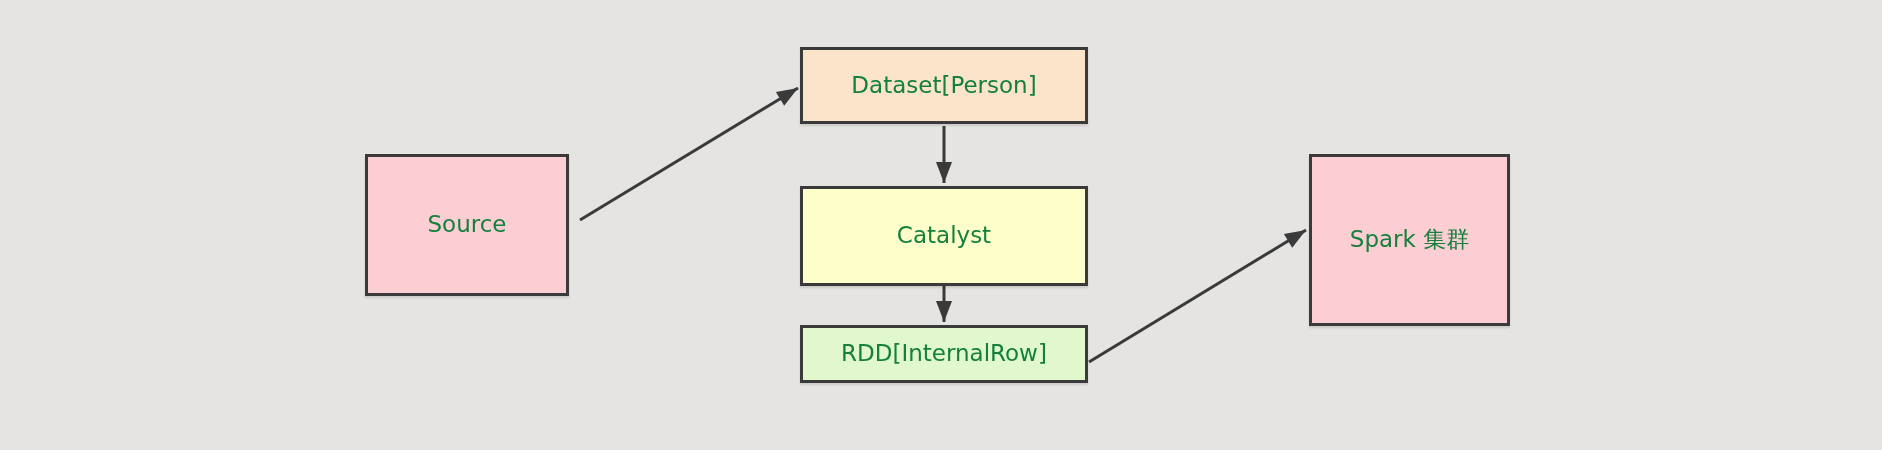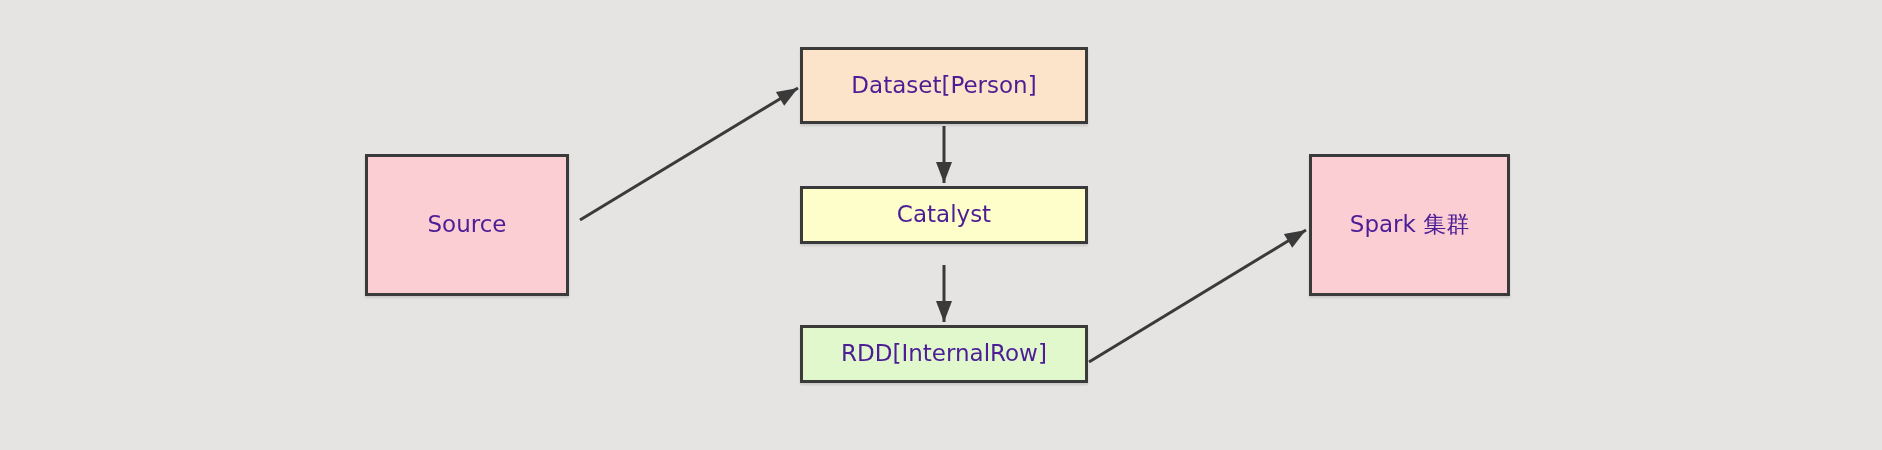--- a/index.html
+++ b/index.html
@@ -23,31 +23,31 @@
     height: 450px;
     display: block;
   }
   .node {
     position: absolute;
     box-sizing: border-box;
     border: 3px solid #3a3a3a;
     display: flex;
     align-items: center;
     justify-content: center;
-    color: #4c1d95;
+    color: #15803d;
     font-size: 23px;
     line-height: 1.2;
     box-shadow: 0 2px 2px rgba(0,0,0,0.12);
     white-space: nowrap;
   }
   .node-source   { left: 365px;  top: 154px; width: 204px; height: 142px; }
   .node-dataset  { left: 800px;  top: 47px;  width: 288px; height: 77px;  }
-  .node-catalyst { left: 800px;  top: 186px; width: 288px; height: 58px;  }
+  .node-catalyst { left: 800px;  top: 186px; width: 288px; height: 100px;  }
   .node-rdd      { left: 800px;  top: 325px; width: 288px; height: 58px;  }
-  .node-spark    { left: 1309px; top: 154px; width: 201px; height: 142px; }
+  .node-spark    { left: 1309px; top: 154px; width: 201px; height: 172px; }
   .edge-line {
     stroke: #3a3a3a;
     stroke-width: 3;
     fill: none;
   }
 </style>
 </head>
 <body>
 
 <div class="canvas">

